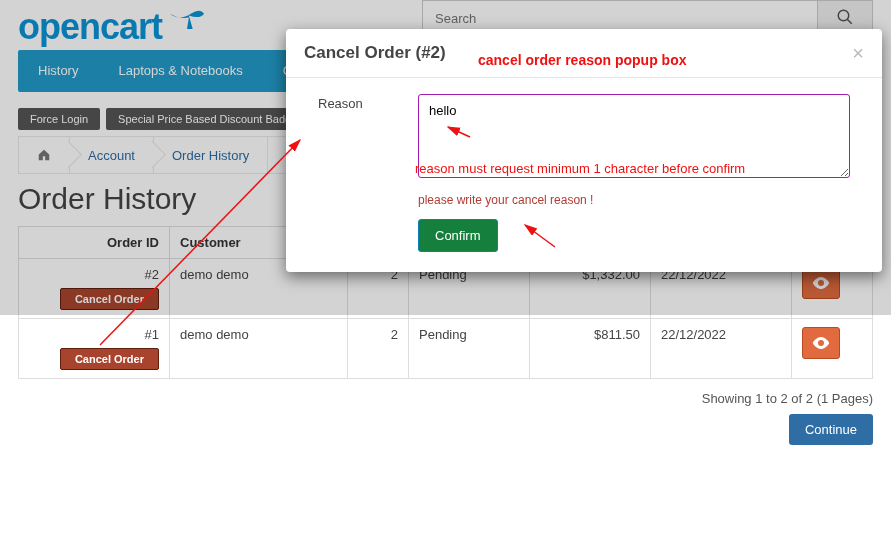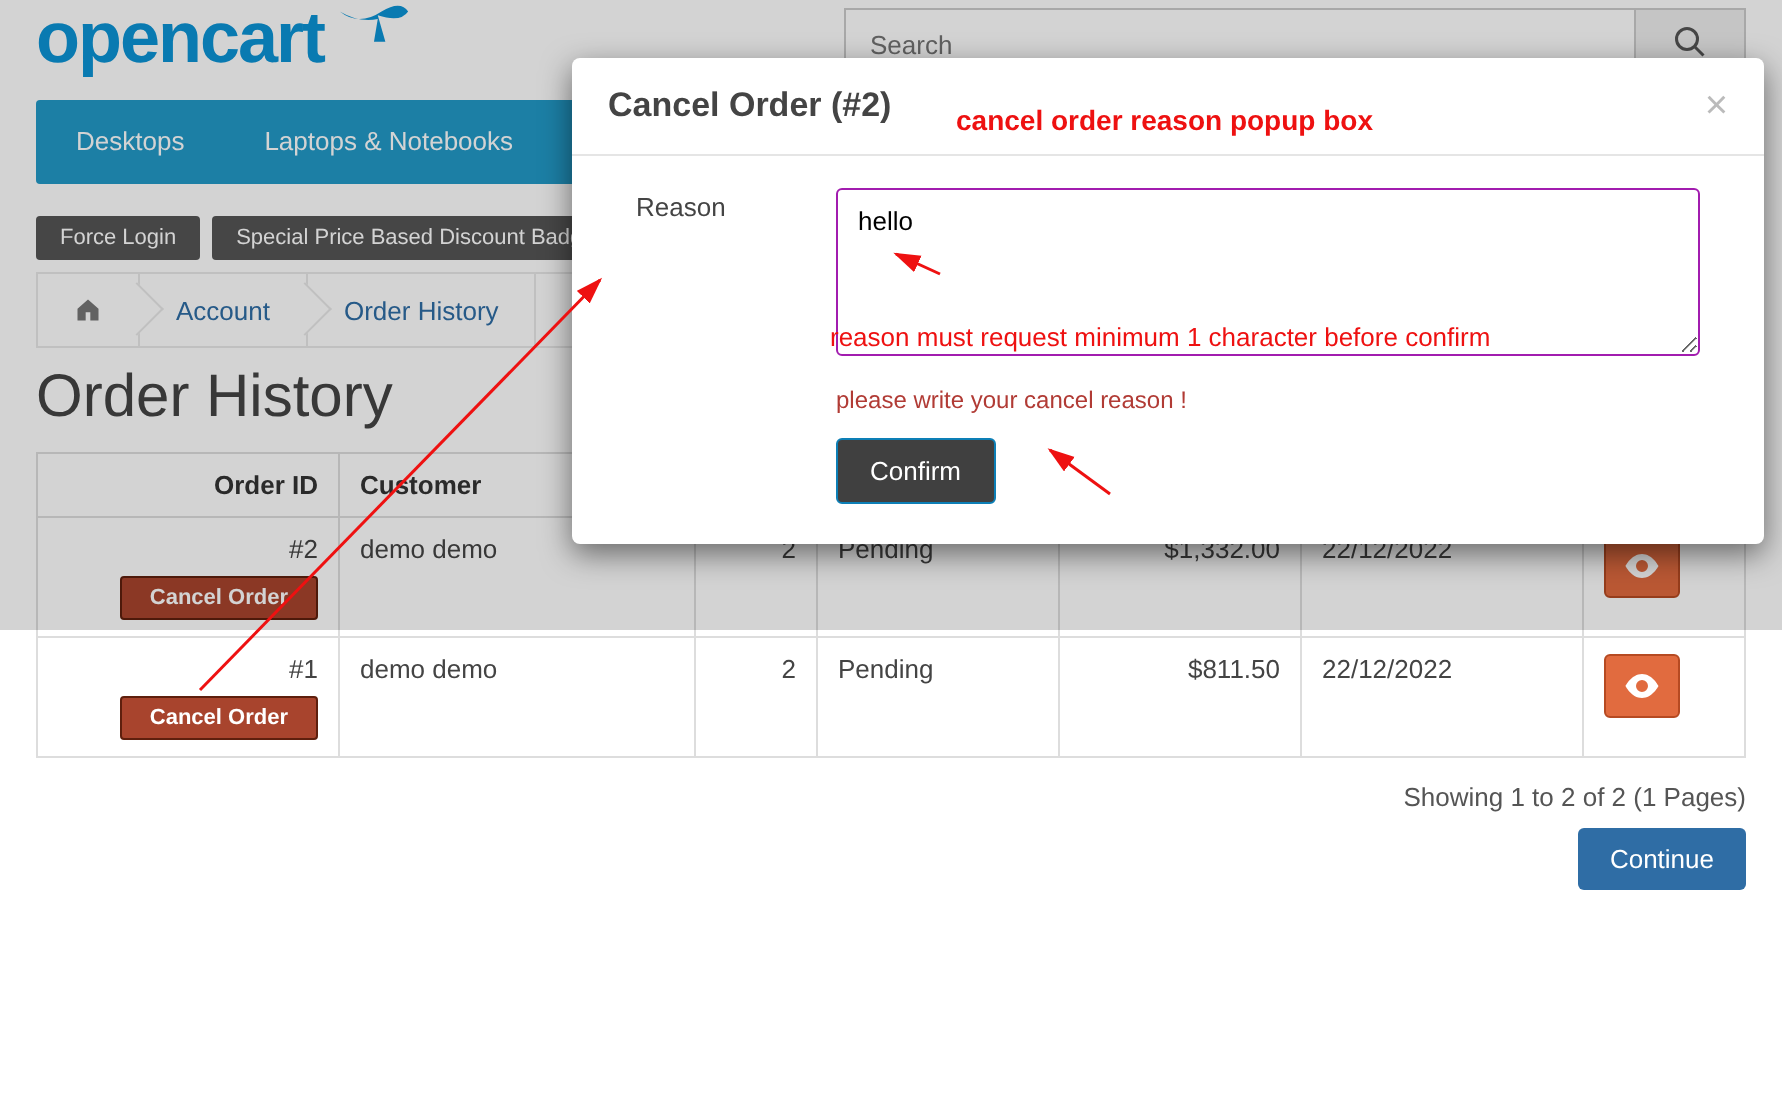--- a/index.html
+++ b/index.html
@@ -1,18 +1,18 @@
 <!DOCTYPE html>
 <html><head>
 <meta charset="utf-8">
 <style>
  html,body{margin:0;padding:0;font-family:Arial,Helvetica,sans-serif;font-size:13px;color:#444;background:#fff;width:891px;height:559px;overflow:hidden;position:relative}
  a{text-decoration:none}
  
- .top-row{display:flex;align-items:flex-end;padding:0 18px;height:40px}
+ .top-row{display:flex;align-items:flex-start;padding:0 18px;height:40px}
  .logo{font-size:36px;font-weight:800;color:#0c94d6;letter-spacing:-1px}
  .logo .tag{display:inline-block;width:38px;height:24px;margin-left:6px;vertical-align:6px}
  .search-wrap{margin-left:auto;display:flex}
  .search-in{width:370px;height:34px;border:1px solid #ccc;border-right:none;padding:0 12px;font-size:13px;outline:none}
  .search-btn{width:56px;height:36px;background:#eee;border:1px solid #ccc;cursor:pointer}
  
  .nav{background:#229ac8;margin:10px 18px 0;height:42px;display:flex;border-radius:2px}
  .nav a{color:#fff;font-size:13px;padding:0 20px;line-height:42px}
  
  .secnav{display:flex;margin:16px 18px 6px}
@@ -39,21 +39,21 @@
  .backdrop{height:315px}
  .modal{position:absolute;left:286px;top:29px;width:596px;background:#fff;border-radius:4px;box-shadow:0 5px 15px rgba(0,0,0,.5)}
  .modal-hd{padding:14px 18px;border-bottom:1px solid #e5e5e5;display:flex;align-items:center}
  .modal-hd h4{margin:0;font-weight:700;font-size:17px;color:#444}
  .close-x{margin-left:auto;color:#bbb;font-size:20px;cursor:pointer;line-height:1}
  .modal-bd{padding:16px 32px 20px;display:flex}
  .m-label{width:100px;color:#444;font-size:13px;padding-top:2px}
  .m-right{flex:1}
  .m-ta{width:100%;height:84px;border:1px solid #a21caf;border-radius:3px;padding:8px 10px;font-family:inherit;font-size:13px;box-sizing:border-box;resize:vertical;outline:none}
  .m-err{color:#b13b35;font-size:12px;margin:12px 0 12px}
- .m-conf{background:#404040;color:#fff;border:1px solid #0d7fb6;padding:8px 16px;border-radius:3px;font-size:13px;cursor:pointer}
+ .m-conf{background:#15803d;color:#fff;border:1px solid #0d7fb6;padding:8px 16px;border-radius:3px;font-size:13px;cursor:pointer}
  
  .anno{position:absolute;color:#e11;font-weight:700;font-size:14px}
  .anno.small{font-weight:500;font-size:13px}
  .arrow-svg{position:absolute;inset:0;width:100%;height:100%;pointer-events:none}
 </style>
 </head>
 <body>
 
 <div class="top-row">
   <div class="logo">
@@ -68,21 +68,21 @@
     <button class="search-btn">
       <svg width="18" height="18" viewBox="0 0 24 24">
           <circle cx="10" cy="10" r="7" fill="none" stroke="#555" stroke-width="2"></circle>
           <line x1="15" y1="15" x2="21" y2="21" stroke="#555" stroke-width="2"></line>
         </svg>
     </button>
   </div>
 </div>
 
 <div class="nav">
-  <a>Desktops</a>
+  <a>History</a>
   <a>Laptops &amp; Notebooks</a>
   <a>C</a>
 </div>
 
 <div class="secnav">
   <span>Force Login</span>
   <span>Special Price Based Discount Badge</span>
 </div>
 
 <div class="bc">

